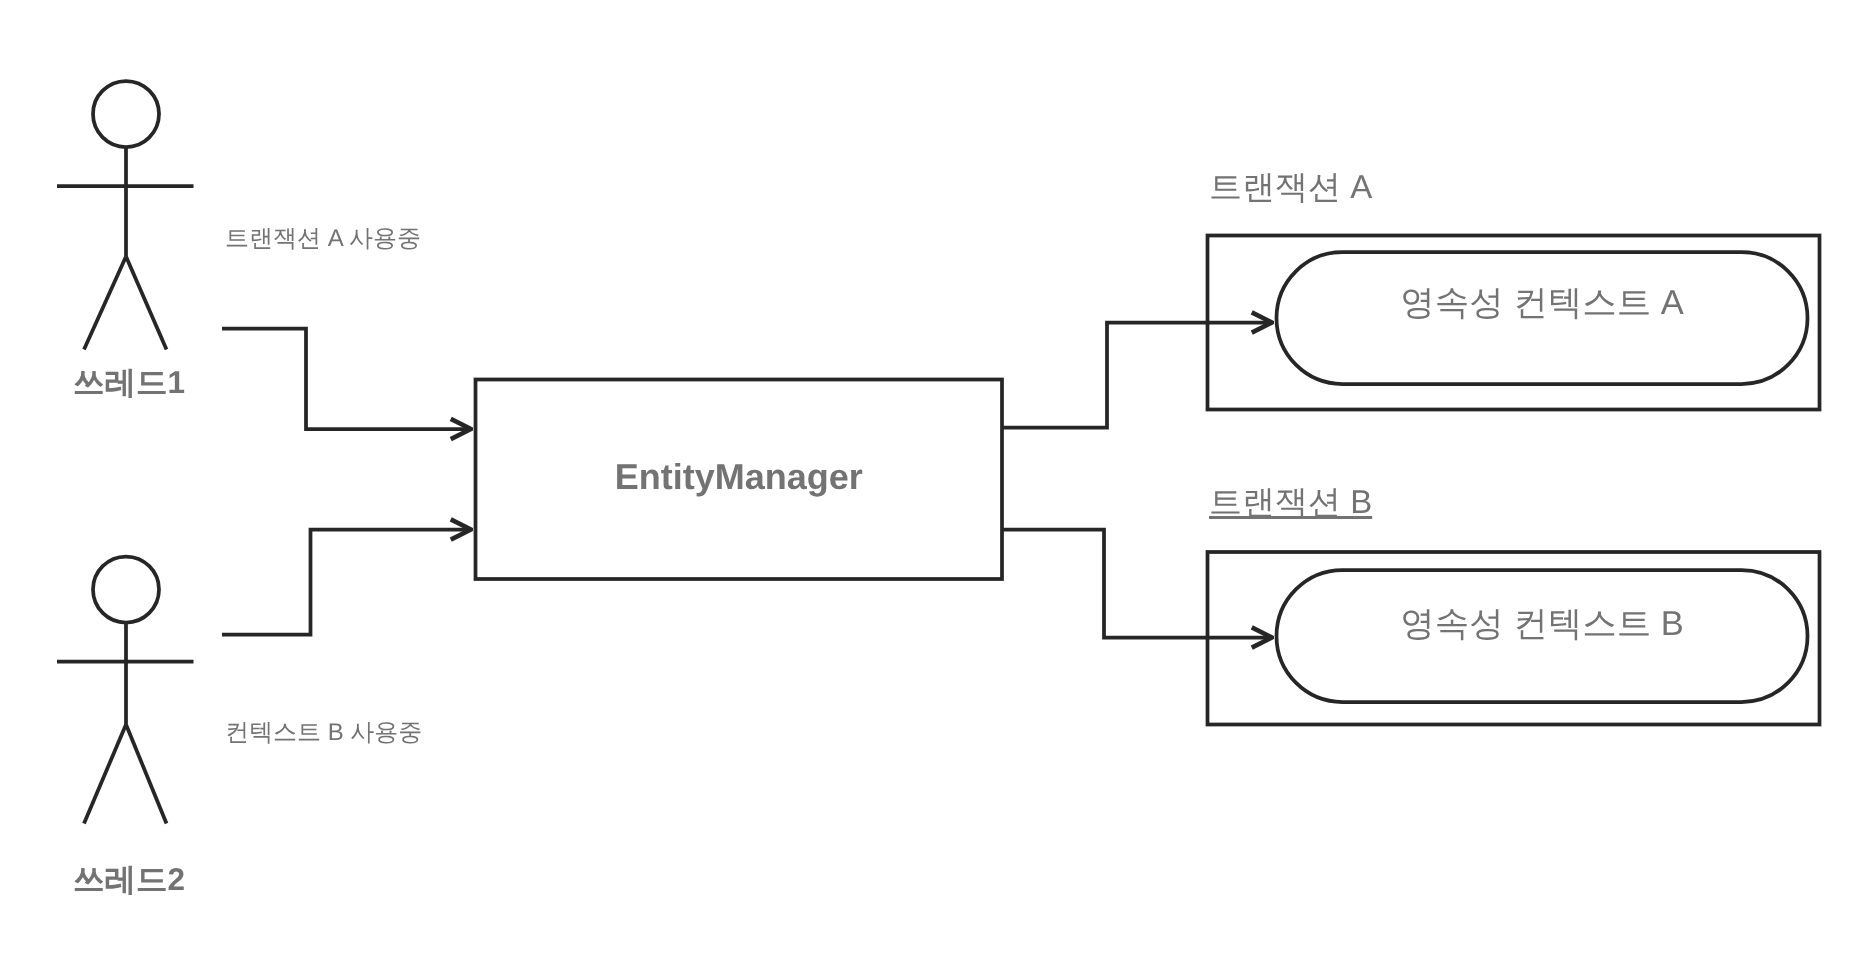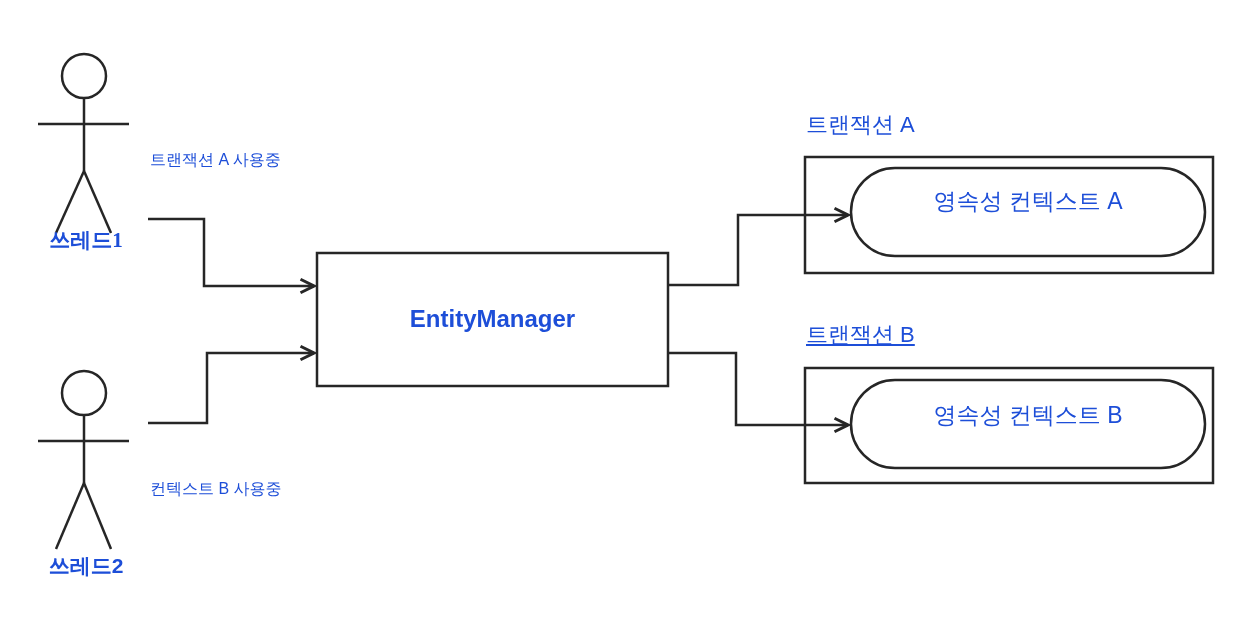--- a/index.html
+++ b/index.html
@@ -15,21 +15,21 @@
     background: #ffffff;
     overflow: hidden;
   }
   #diagram-svg {
     position: absolute;
     left: 0;
     top: 0;
   }
   .label {
     position: absolute;
-    color: #1d4ed8;
+    color: #737373;
     white-space: nowrap;
     line-height: 1.2;
   }
   .actor-label {
     width: 124px;
     text-align: center;
     font-size: 21px;
     font-weight: bold;
   }
   .status-label {
@@ -90,25 +90,25 @@
 
     <rect x="805" y="368" width="408" height="115" fill="#ffffff" stroke="#262626" stroke-width="2.5"></rect>
     <rect x="851" y="380" width="354" height="88" rx="44" ry="44" fill="#ffffff" stroke="#262626" stroke-width="2.5"></rect>
 
     <polyline points="148,219 204,219 204,286 314,286" fill="none" stroke="#262626" stroke-width="2.5" marker-end="url(#arrowhead)"></polyline>
     <polyline points="148,423 207,423 207,353 314,353" fill="none" stroke="#262626" stroke-width="2.5" marker-end="url(#arrowhead)"></polyline>
     <polyline points="668,285 738,285 738,215 848,215" fill="none" stroke="#262626" stroke-width="2.5" marker-end="url(#arrowhead)"></polyline>
     <polyline points="668,353 736,353 736,425 848,425" fill="none" stroke="#262626" stroke-width="2.5" marker-end="url(#arrowhead)"></polyline>
   </svg>
 
-  <div class="label actor-label" style="left:24px; top:228px;font-family:Liberation Serif, serif;">쓰레드1</div>
+  <div class="label actor-label" style="left:24px; top:243px;">쓰레드1</div>
 
   <div class="label status-label" style="left:150px; top:150px;">트랜잭션 A 사용중</div>
 
-  <div class="label actor-label" style="left:24px; top:553px;">쓰레드2</div>
+  <div class="label actor-label" style="left:24px; top:574px;">쓰레드2</div>
 
   <div class="label status-label" style="left:150px; top:479px;">컨텍스트 B 사용중</div>
 
   <div class="label center-box-label" style="left:317px; top:253px; width:351px; height:133px;">EntityManager</div>
 
   <div class="label box-title" style="left:806px; top:112px;">트랜잭션 A</div>
 
   <div class="label pill-label" style="left:851px; top:168px; width:354px; height:68px;">영속성 컨텍스트 A</div>
 
   <div class="label box-title" style="left:806px; top:322px;text-decoration:underline;">트랜잭션 B</div>

